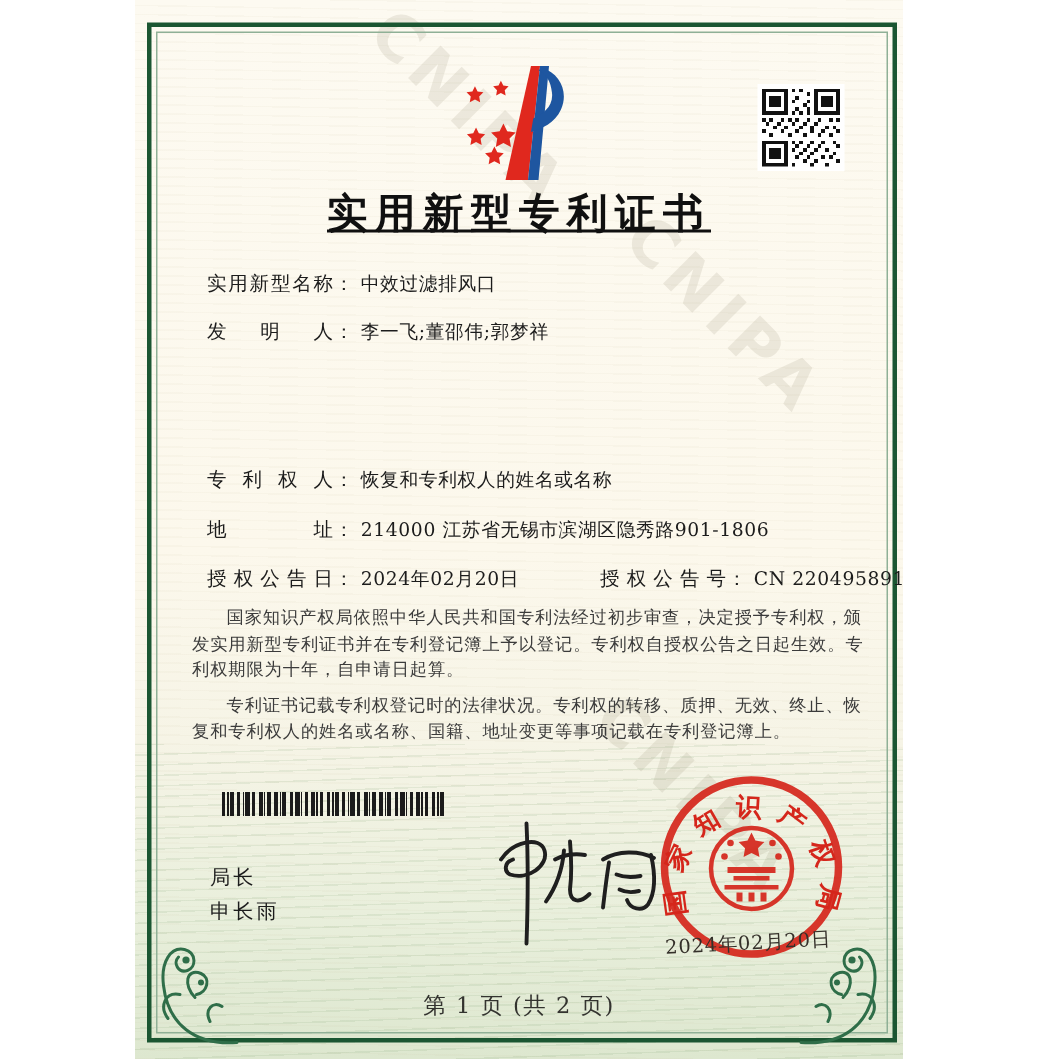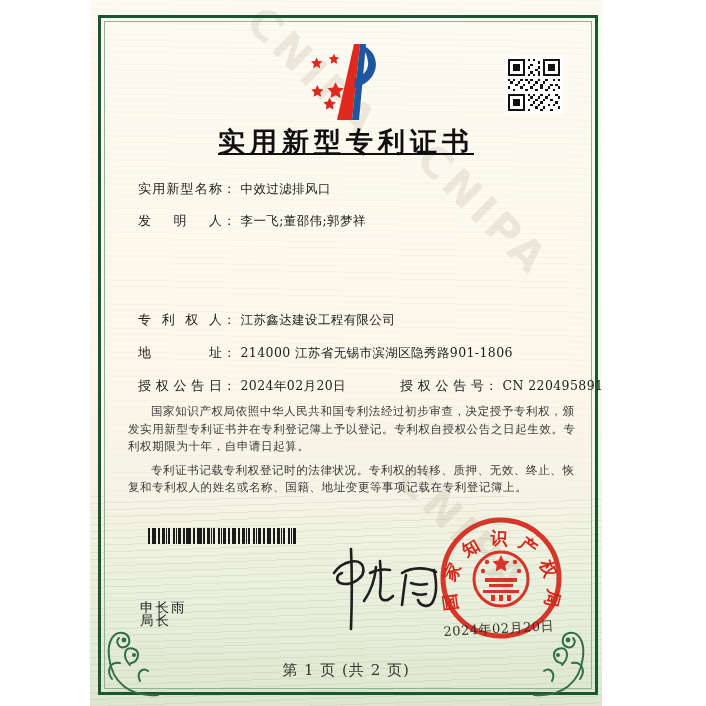--- a/index.html
+++ b/index.html
@@ -44,21 +44,21 @@
   
   .body-text{position:absolute;left:26px;top:403px;width:462px;color:#3b3b3b;
              font-size:11.5px;line-height:17.5px;letter-spacing:.6px;}
   .body-text p{margin:0 0 6px 12px;text-indent:2em;}
 
   
   .barcode{position:absolute;left:58px;top:528px;width:150px;height:16px;
            background:
              repeating-linear-gradient(90deg,#1b1b1b 0 2px,rgba(0,0,0,0) 2px 5px),
              repeating-linear-gradient(90deg,#1b1b1b 0 1px,rgba(0,0,0,0) 1px 3.5px);}
-  .signer-role{position:absolute;left:50px;top:576px;font-size:13.5px;color:#1c1c1c;letter-spacing:2px;margin-top:36px;}
+  .signer-role{position:absolute;left:50px;top:576px;font-size:13.5px;color:#1c1c1c;letter-spacing:2px;}
   .signer-name{position:absolute;left:50px;top:599px;font-size:13.5px;color:#1c1c1c;letter-spacing:2px;}
   .signature{position:absolute;left:228px;top:543px;width:125px;height:92px;}
   .seal{position:absolute;left:345px;top:515px;width:132px;height:135px;}
   .footer{position:absolute;left:0;top:661px;width:100%;text-align:center;
           font-size:15px;color:#33332f;letter-spacing:1px;}
 
   .corner{position:absolute;width:62px;height:86px;}
   .corner.left{left:10px;top:613px;}
   .corner.right{left:440px;top:613px;transform:scaleX(-1);}
 </style>
@@ -140,21 +140,21 @@
 
     <div class="title">实用新型专利证书</div>
 
     <div class="frow" style="top:180px">
       <span class="flabel">实用新型名称</span><span class="fcolon">：</span><span class="fvalue">中效过滤排风口</span>
     </div>
     <div class="frow" style="top:212px">
       <span class="flabel">发明人</span><span class="fcolon">：</span><span class="fvalue">李一飞;董邵伟;郭梦祥</span>
     </div>
     <div class="frow" style="top:311px">
-      <span class="flabel">专利权人</span><span class="fcolon">：</span><span class="fvalue">江苏鑫达建设工程有限公司</span>
+      <span class="flabel">专利权人</span><span class="fcolon">：</span><span class="fvalue">恢复和专利权人的姓名或名称</span>
     </div>
     <div class="frow" style="top:344px">
       <span class="flabel">地址</span><span class="fcolon">：</span><span class="fvalue">214000 江苏省无锡市滨湖区隐秀路901-1806</span>
     </div>
     <div class="frow" style="top:377px">
       <span class="flabel">授权公告日</span><span class="fcolon">：</span><span class="fvalue">2024年02月20日</span>
       <span class="group2">
         <span class="flabel">授权公告号</span><span class="fcolon">：</span><span class="fvalue">CN 220495891 U</span>
       </span>
     </div>

